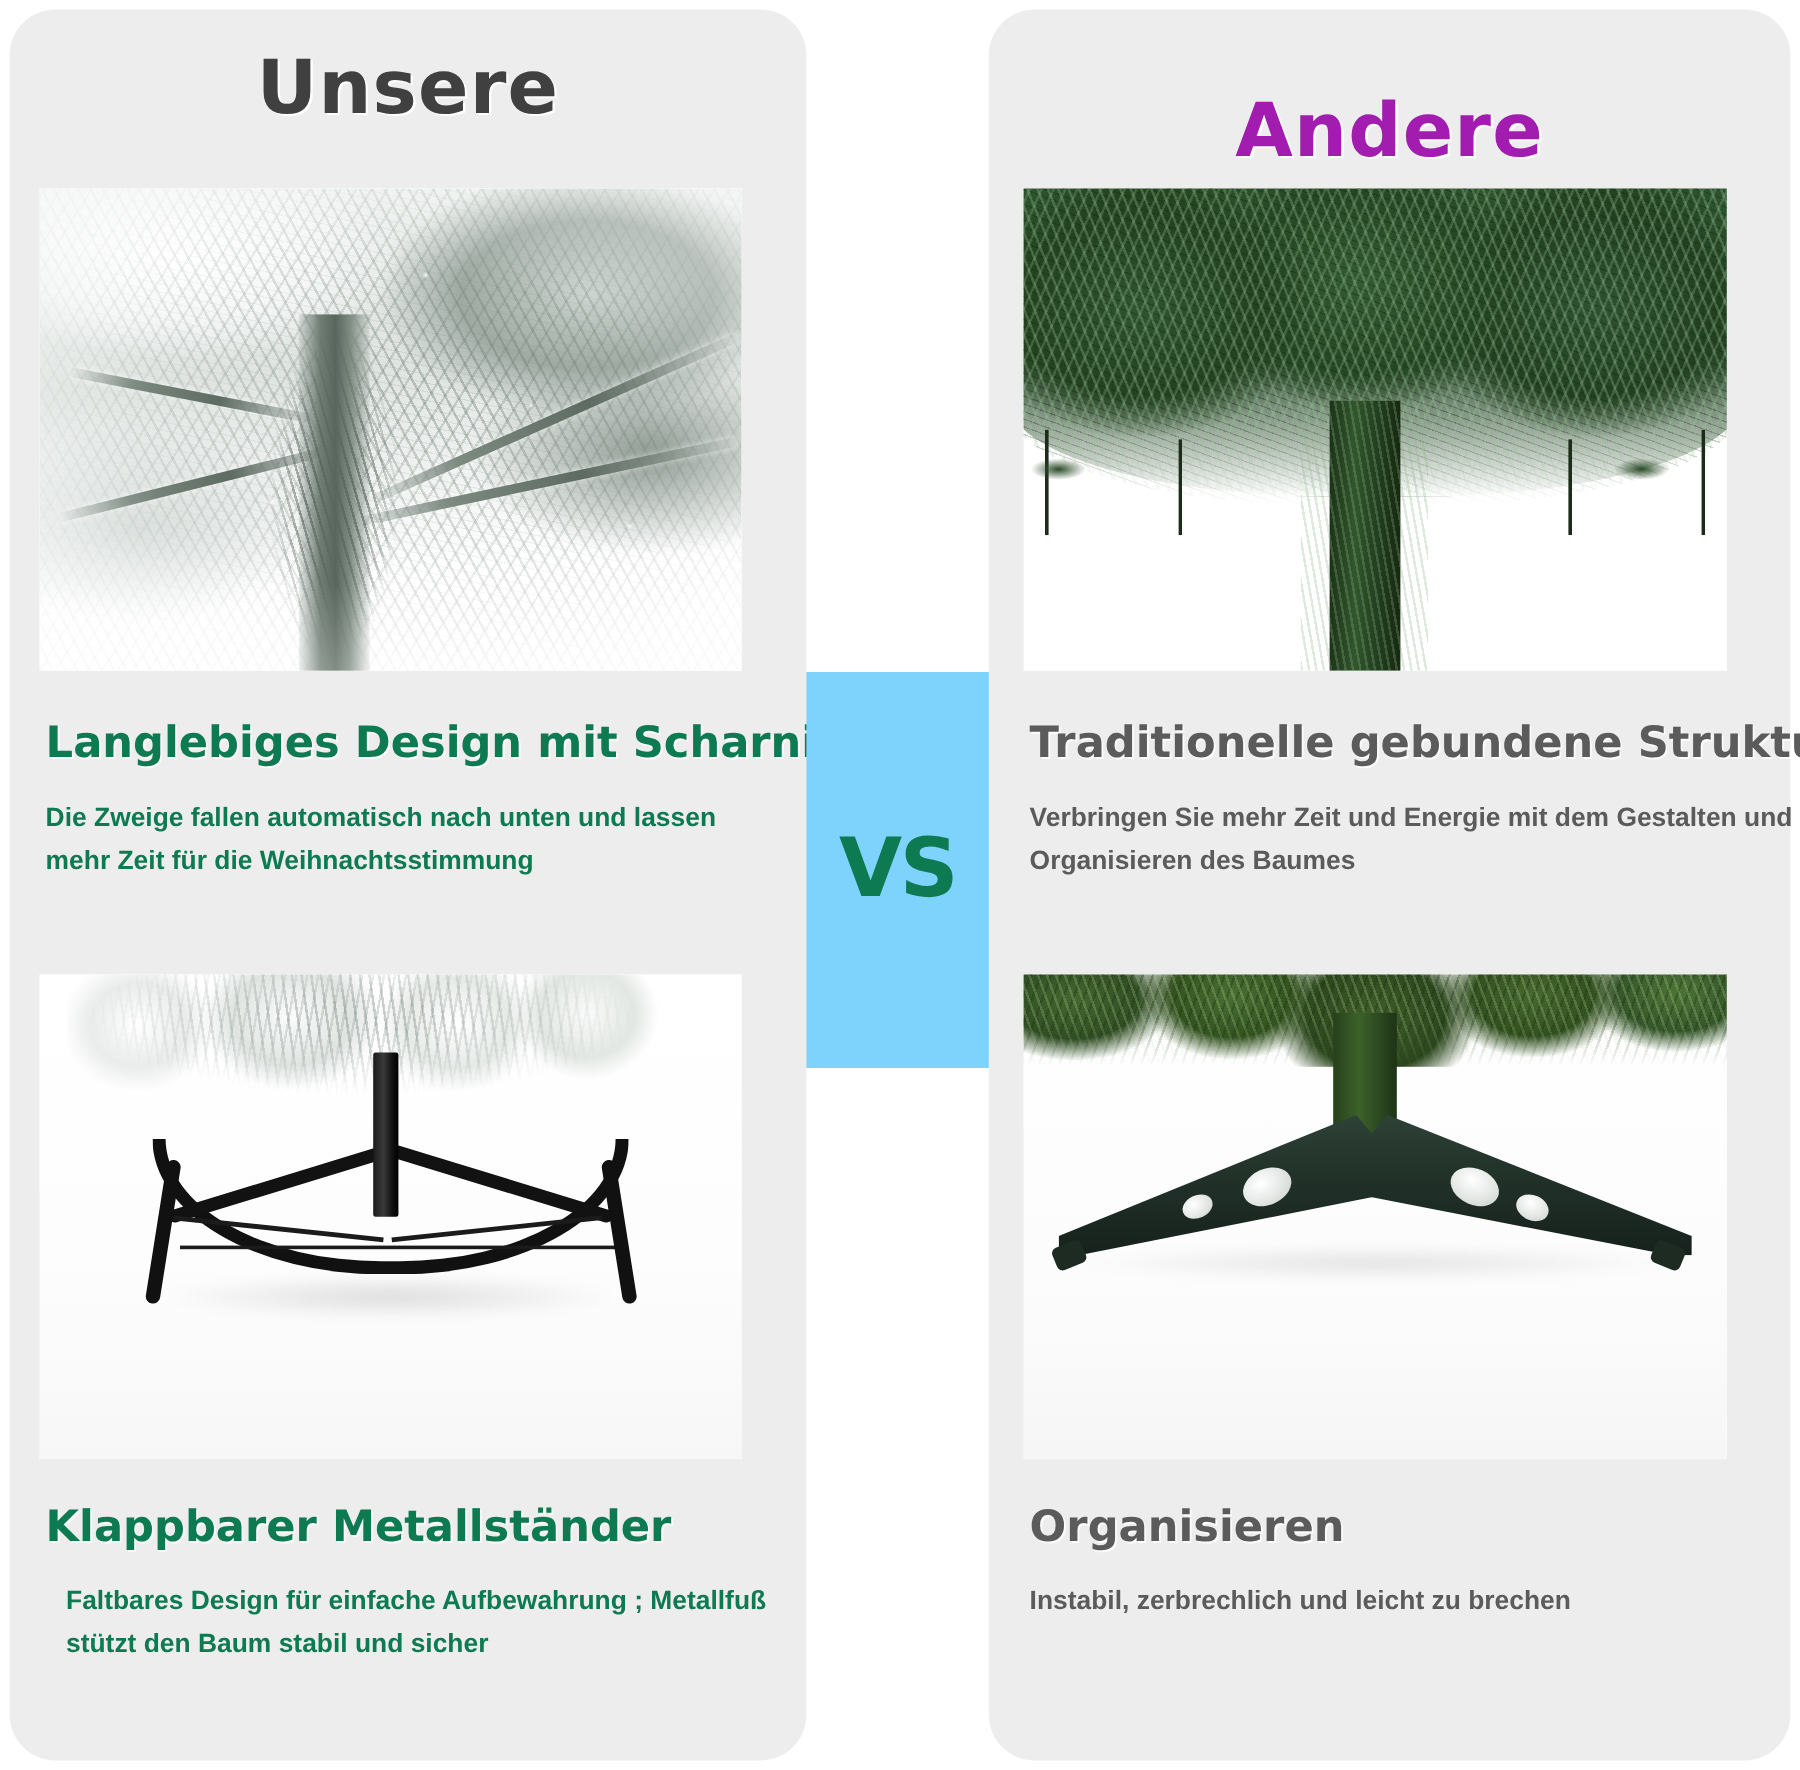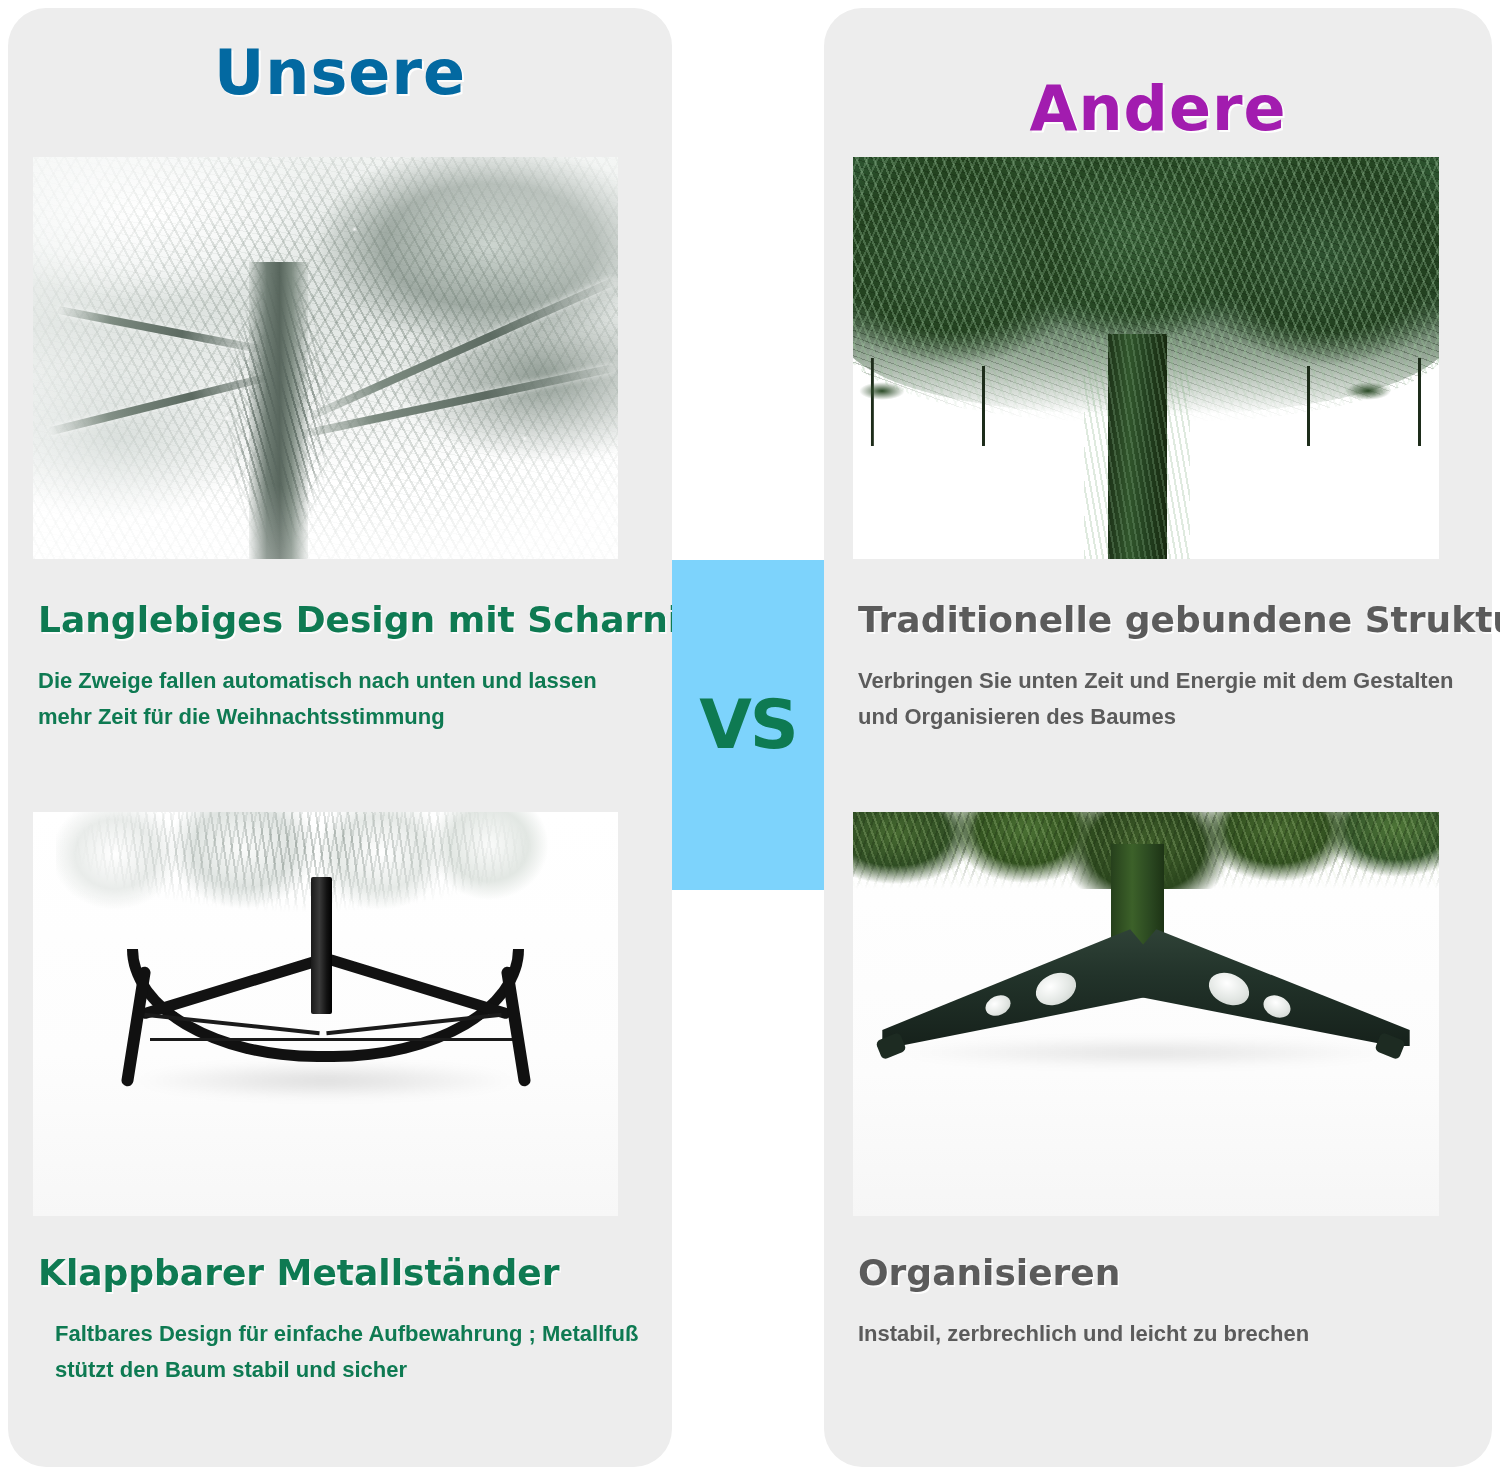--- a/index.html
+++ b/index.html
@@ -37,21 +37,21 @@
     right: 0;
     top: 34px;
     text-align: center;
     font-family: "DejaVu Sans", sans-serif;
     font-weight: bold;
     font-size: 62px;
     letter-spacing: 1px;
     line-height: 1;
     text-shadow: 2px 2px 0 rgba(255,255,255,.85);
   }
-  .panel.left  .panel-title { color: #0369a1; }
+  .panel.left  .panel-title { color: #404040; }
   .panel.right .panel-title { color: #a21caf; margin-top: 36px; }
 
   
   .photo {
     position: absolute;
     background: #ffffff;
     overflow: hidden;
   }
   .photo .inner { position: absolute; inset: 0; }
 
@@ -396,21 +396,21 @@
       <div class="br-hole h4"></div>
       <div class="br-tipcap c1"></div>
       <div class="br-tipcap c2"></div>
     </div>
   </div>
 
   <div class="feature-heading h-tl tone-green">Langlebiges Design mit Scharnieren</div>
   <div class="feature-body b-tl tone-green">Die Zweige fallen automatisch nach unten und lassen mehr Zeit für die Weihnachtsstimmung</div>
 
   <div class="feature-heading h-tr tone-gray">Traditionelle gebundene Struktur</div>
-  <div class="feature-body b-tr tone-gray">Verbringen Sie unten Zeit und Energie mit dem Gestalten und Organisieren des Baumes</div>
+  <div class="feature-body b-tr tone-gray">Verbringen Sie mehr Zeit und Energie mit dem Gestalten und Organisieren des Baumes</div>
 
   <div class="feature-heading h-bl tone-green">Klappbarer Metallständer</div>
   <div class="feature-body b-bl tone-green">Faltbares Design für einfache Aufbewahrung ; Metallfuß stützt den Baum stabil und sicher</div>
 
   <div class="feature-heading h-br tone-gray">Organisieren</div>
   <div class="feature-body b-br tone-gray">Instabil, zerbrechlich und leicht zu brechen</div>
 
   <div class="vs-badge">
     <span class="vs-text">VS</span>
   </div>

